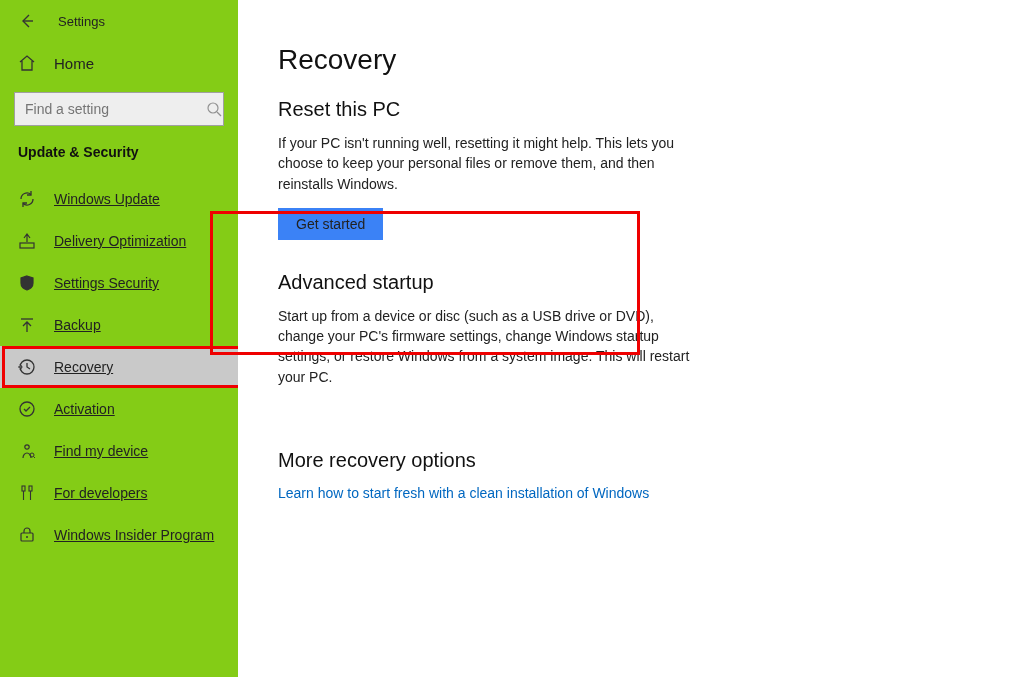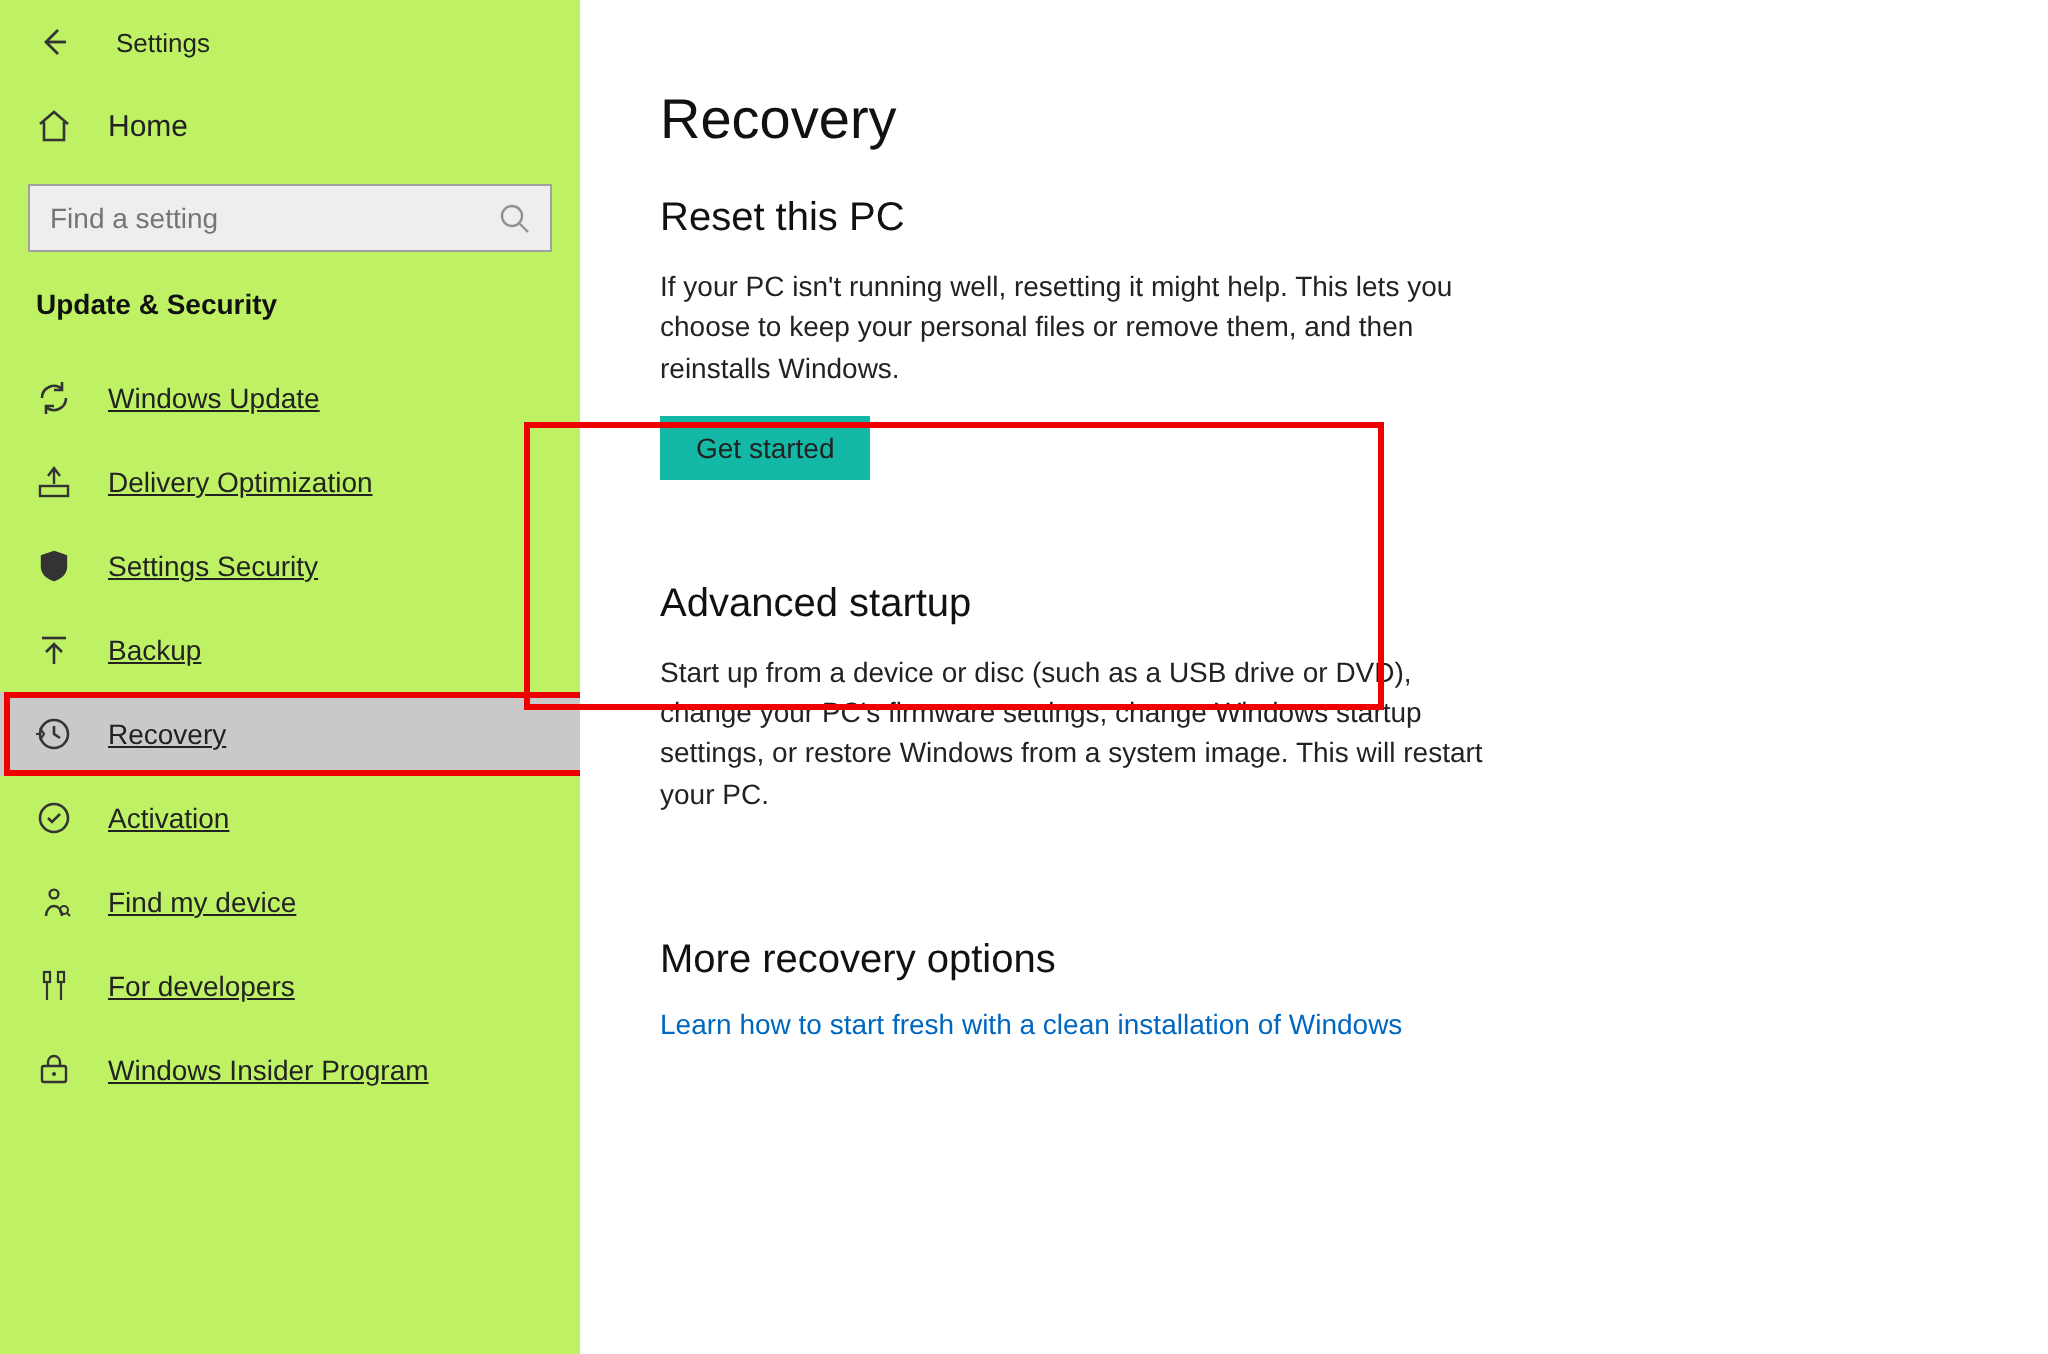--- a/index.html
+++ b/index.html
@@ -1,18 +1,18 @@
 <!DOCTYPE html>
 <html><head>
 <meta charset="utf-8">
 <style>
   * { box-sizing: border-box; margin: 0; padding: 0; }
   html, body { width: 1024px; height: 677px; font-family: "Segoe UI", Arial, sans-serif; background: #fff; overflow: hidden; }
   .app { display: flex; width: 100%; height: 100%; }
-  .sidebar { width: 290px; height: 100%; background: #bef264; padding: 10px 0 0 0; }
+  .sidebar { width: 238px; height: 100%; background: #84cc16; padding: 10px 0 0 0; }
   .header { display: flex; align-items: center; padding: 2px 18px 14px 18px; }
   .back-icon { width: 18px; height: 18px; display: flex; align-items: center; justify-content: center; cursor: pointer; }
   .header-title { margin-left: 22px; font-size: 13px; color: #222; }
   .home-row { display: flex; align-items: center; padding: 10px 18px; cursor: pointer; }
   .home-row .icon { width: 18px; height: 18px; display: flex; align-items: center; justify-content: center; }
   .home-row .label { margin-left: 18px; font-size: 15px; color: #222; }
   .search-box { margin: 10px 14px 14px 14px; border: 1px solid #a0a0a0; background: #eee; height: 34px; display: flex; align-items: center; padding: 0 10px; }
   .search-box input { flex: 1; border: none; background: transparent; font-size: 14px; color: #555; outline: none; }
   .search-box .icon { width: 16px; height: 16px; opacity: 0.6; }
   .category { padding: 4px 18px 10px 18px; font-size: 14px; font-weight: 600; color: #111; }
@@ -20,21 +20,21 @@
   .nav-item { display: flex; align-items: center; padding: 12px 18px; cursor: pointer; font-size: 14px; color: #222; position: relative; }
   .nav-item .icon { width: 18px; height: 18px; display: flex; align-items: center; justify-content: center; }
   .nav-item .label { margin-left: 18px; text-decoration: underline; }
   .nav-item.active { background: #c9c9c9; }
   .highlight-nav { position: absolute; left: 2px; right: -3px; top: 0; bottom: 0; border: 3px solid #ef0000; pointer-events: none; }
   .content { flex: 1; padding: 44px 40px; background: #fff; position: relative; }
   .page-title { font-size: 28px; font-weight: 400; color: #111; margin-bottom: 22px; }
   .section { margin-bottom: 30px; max-width: 420px; }
   .section h2 { font-size: 20px; font-weight: 400; color: #111; margin-bottom: 12px; }
   .section p { font-size: 14px; color: #222; line-height: 1.45; margin-bottom: 14px; }
-  .btn { display: inline-block; background: #14b8a6; border: none; padding: 8px 18px; font-size: 14px; color: #222; cursor: pointer; }
+  .btn { display: inline-block; background: #3b82f6; border: none; padding: 8px 18px; font-size: 14px; color: #222; cursor: pointer; }
   .link { color: #0067c0; font-size: 14px; cursor: pointer; }
   .highlight-box { position: absolute; border: 3px solid #ef0000; pointer-events: none; }
   svg { display: block; }
 </style>
 </head>
 <body>
 
 <div class="app">
   <div class="sidebar">
     <div class="header">
@@ -161,21 +161,21 @@
 
   <div class="content">
     <h1 class="page-title">Recovery</h1>
 
     <div class="section">
       <h2>Reset this PC</h2>
       <p>If your PC isn't running well, resetting it might help. This lets you choose to keep your personal files or remove them, and then reinstalls Windows.</p>
       <button class="btn">Get started</button>
     </div>
 
-    <div class="section" style="margin-top:51px;">
+    <div class="section" style="margin-top:31px;">
       <h2>Advanced startup</h2>
       <p>Start up from a device or disc (such as a USB drive or DVD), change your PC's firmware settings, change Windows startup settings, or restore Windows from a system image. This will restart your PC.</p>
     </div>
 
     <div class="section" style="margin-top:62px;">
       <h2>More recovery options</h2>
       <span class="link">Learn how to start fresh with a clean installation of Windows</span>
     </div>
 
     <div class="highlight-box" style="left:-28px; top:211px; width:430px; height:144px;"></div>

